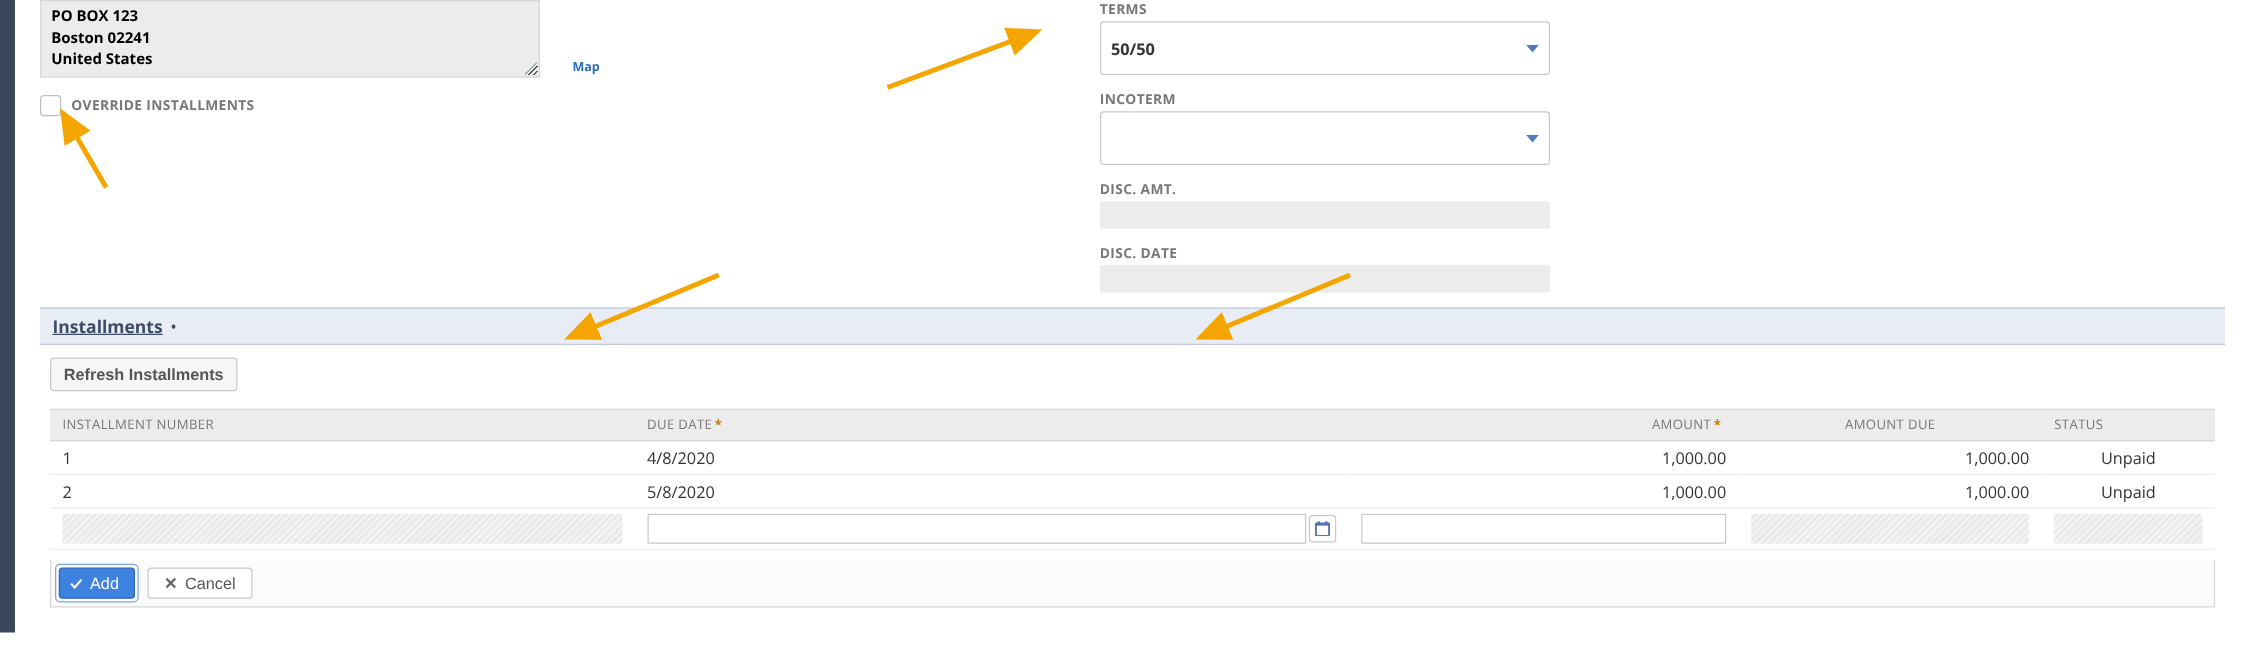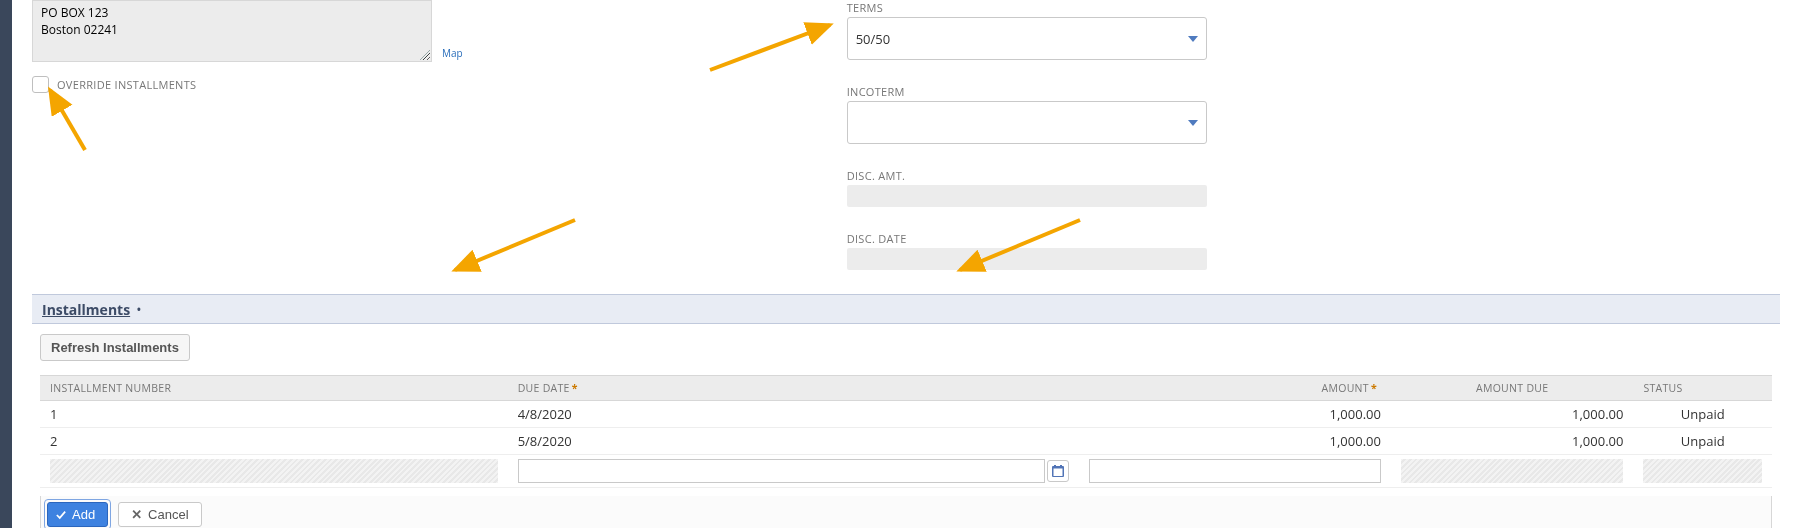--- a/index.html
+++ b/index.html
@@ -19,21 +19,22 @@
     background: #3a475b;
   }
   .content {
     margin-left: 12px;
     padding: 0 20px 20px 20px;
     position: relative;
   }
   .top-row {
     display: flex;
     align-items: flex-start;
-    gap: 4px;
+    gap: 20px;
+    font-weight: bold;
   }
   .address-box {
     width: 400px;
     height: 62px;
     background: #ececec;
     border: 1px solid #d7d7d7;
     padding: 4px 8px;
     font-size: 12px;
     color: #000;
     line-height: 1.4;
@@ -55,21 +56,21 @@
     margin-left: 6px;
     margin-top: 46px;
     color: #2a6ebb;
     font-size: 10px;
     cursor: pointer;
   }
   .right-col {
     margin-left: 380px;
   }
   .field {
-    margin-bottom: 24px;
+    margin-bottom: 12px;
     width: 360px;
     position: relative;
   }
   .field-label {
     font-size: 11px;
     color: #777;
     letter-spacing: .3px;
     text-transform: uppercase;
     margin-bottom: 2px;
   }
@@ -264,20 +265,21 @@
 <div class="left-bar"></div>
 
 <div class="content">
 
   <div class="top-row">
 
     <div>
       <div class="address-box">
         <div>PO BOX 123</div>
         <div>Boston  02241</div>
+        <div>United States</div>
       </div>
       <div class="override-row">
         <div class="checkbox"></div>
         <div class="lbl">OVERRIDE INSTALLMENTS</div>
       </div>
     </div>
     <span class="map-link">Map</span>
 
     <div class="right-col">
       <div class="field">

